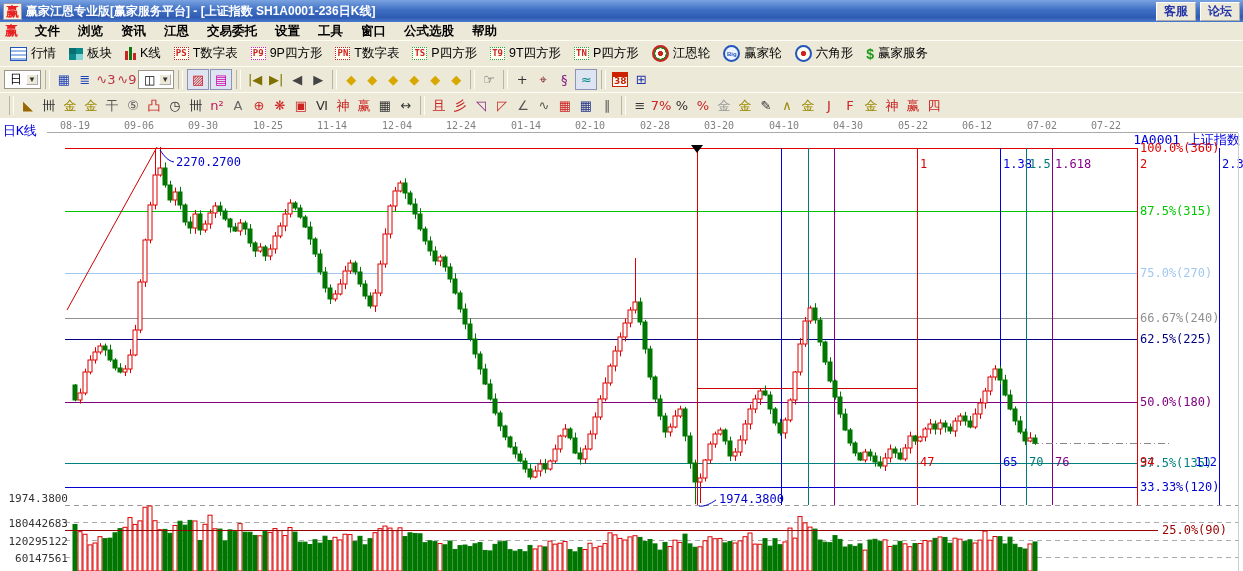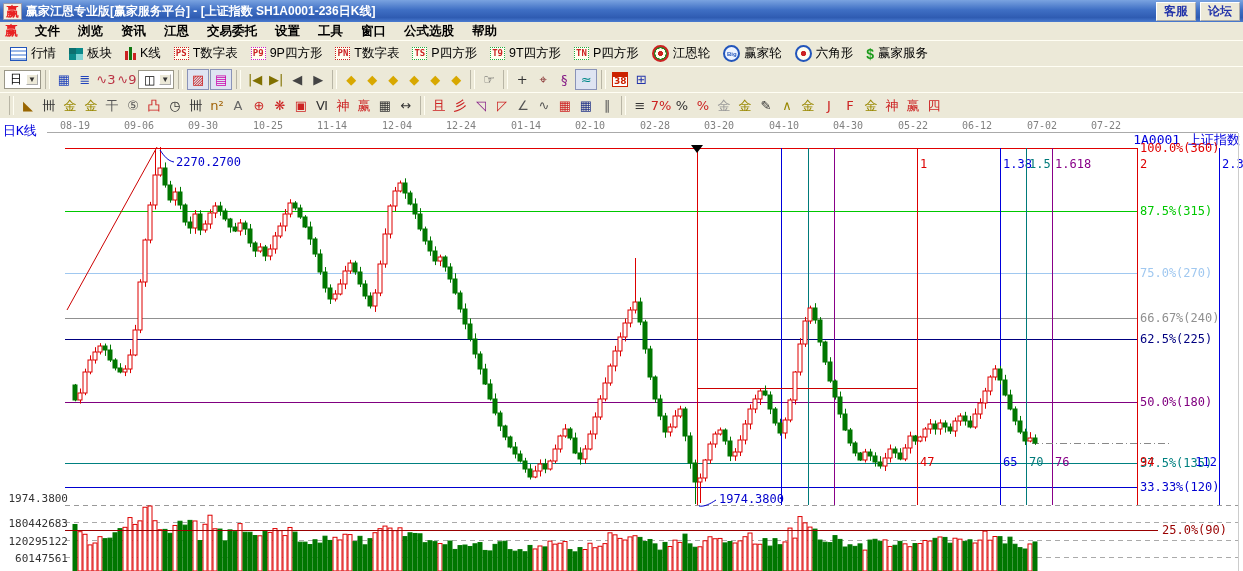--- a/index.html
+++ b/index.html
@@ -186,21 +186,21 @@
     <span class="tb-divider"></span>
     <span class="tb-icon" style="color: rgb(153, 102, 0);">◣</span>
     <span class="tb-icon" style="color: rgb(51, 51, 51);">卌</span>
     <span class="tb-icon" style="color: rgb(153, 136, 0);">金</span>
     <span class="tb-icon" style="color: rgb(153, 136, 0);">金</span>
     <span class="tb-icon" style="color: rgb(85, 85, 85);">干</span>
     <span class="tb-icon" style="color: rgb(85, 85, 85);">⑤</span>
     <span class="tb-icon" style="color: rgb(204, 34, 34);">凸</span>
     <span class="tb-icon" style="color: rgb(51, 51, 51);">◷</span>
     <span class="tb-icon" style="color: rgb(51, 51, 51);">卌</span>
-    <span class="tb-icon" style="color: #a16207;">n²</span>
+    <span class="tb-icon" style="color: #be185d;">n²</span>
     <span class="tb-icon" style="color: rgb(102, 102, 102);">A</span>
     <span class="tb-icon" style="color: rgb(204, 34, 34);">⊕</span>
     <span class="tb-icon" style="color: rgb(204, 34, 34);">❋</span>
     <span class="tb-icon" style="color: rgb(204, 34, 34);">▣</span>
     <span class="tb-icon" style="color: rgb(51, 51, 51);">Ⅵ</span>
     <span class="tb-icon" style="color: rgb(204, 34, 34);">神</span>
     <span class="tb-icon" style="color: rgb(204, 34, 34);">赢</span>
     <span class="tb-icon" style="color: rgb(51, 51, 51);">▦</span>
     <span class="tb-icon" style="color: rgb(51, 51, 51);">↔</span>
     <span class="tb-divider"></span>

